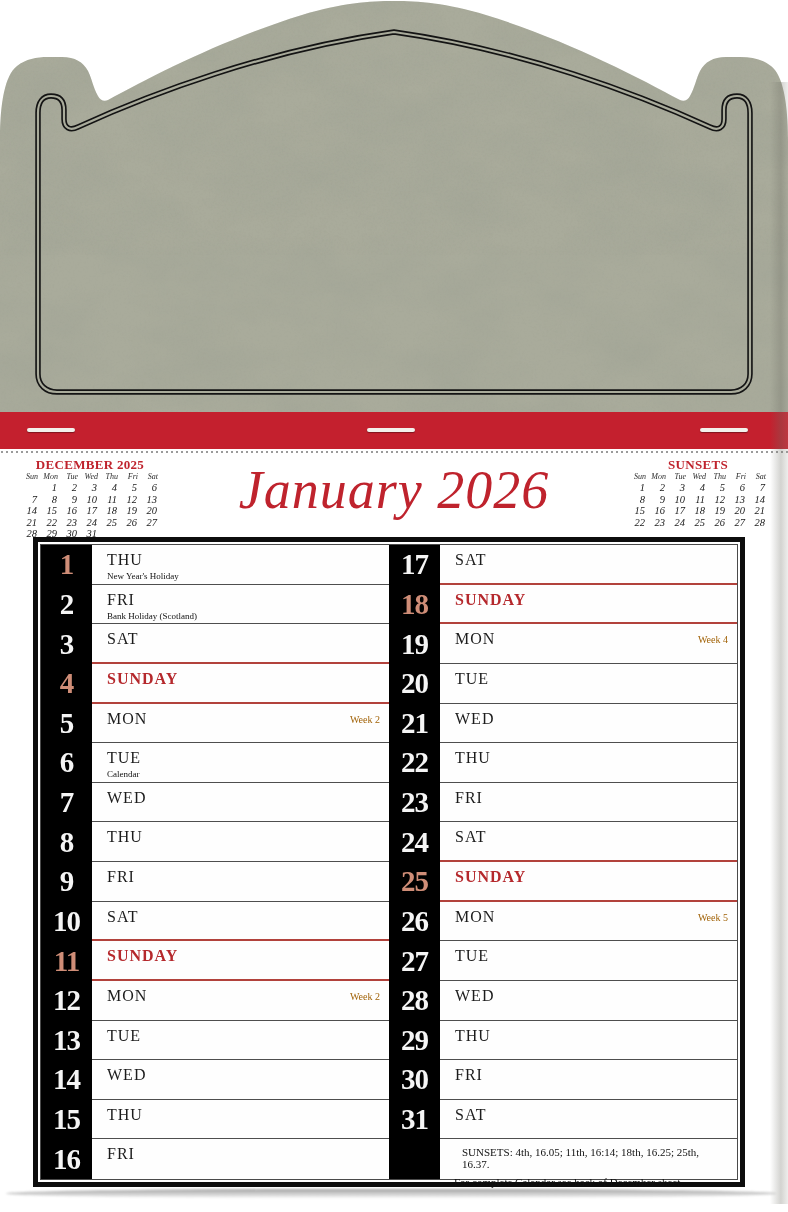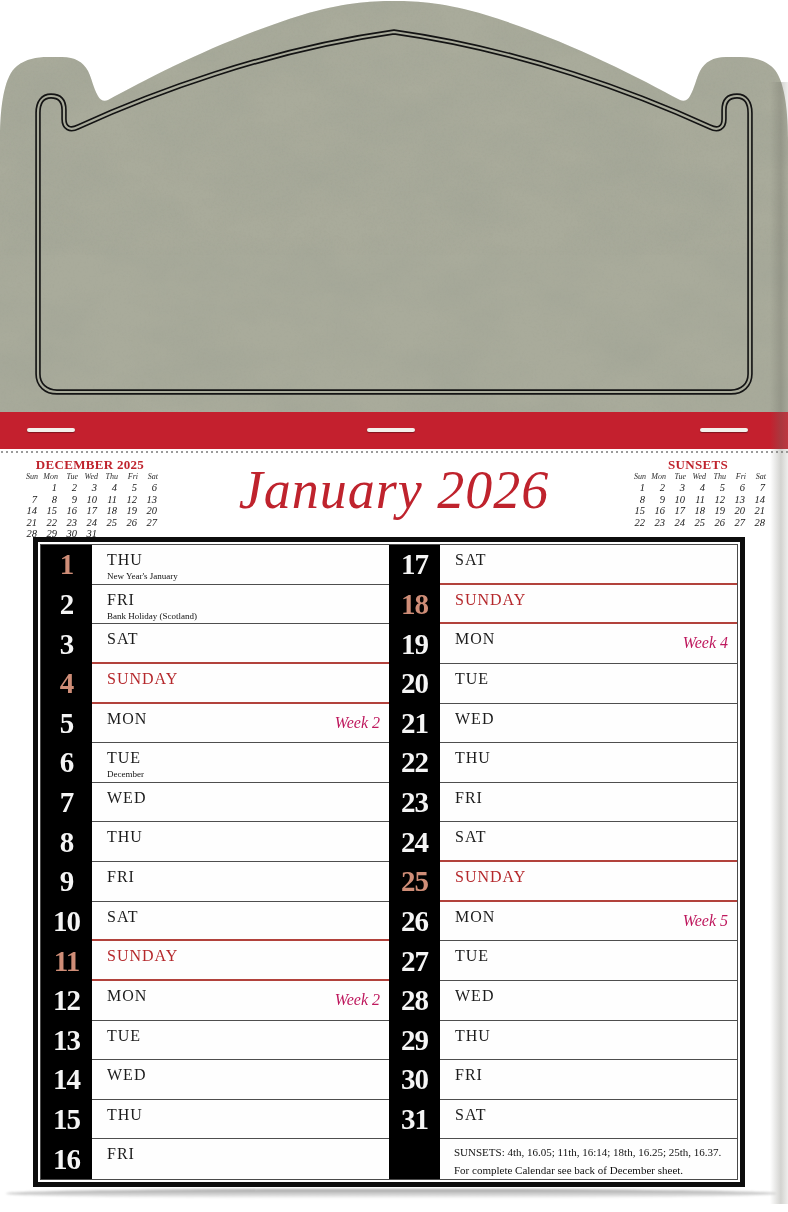--- a/index.html
+++ b/index.html
@@ -32,25 +32,25 @@
   .grid-inner{position:absolute;inset:2px;border:1px solid #4a4a4a;display:flex;background:#fefefe;}
   .col{flex:1;display:flex;flex-direction:column;}
   .row{flex:1;display:flex;position:relative;min-height:0;}
   .num{width:51px;background:#000;color:#f5f5f5;font-weight:bold;font-size:29px;
     display:flex;align-items:center;justify-content:center;letter-spacing:-1px;}
   .num.accent{color:var(--salmon);}
   .cell{flex:1;position:relative;border-bottom:1px solid var(--separator);background:#fefefe;}
   .cell.sunday,.cell.before-sunday{border-bottom:2px solid var(--red-separator);}
   .col .row:last-child .cell{border-bottom:none;}
   .lbl{position:absolute;left:15px;top:6px;font-size:16px;letter-spacing:1px;color:#1c1c1c;}
-  .cell.sunday .lbl{color:var(--sunday-red);}
+  .cell.sunday .lbl{color:var(--sunday-red);font-weight:bold;}
   .sub{position:absolute;left:15px;top:26px;font-size:9px;color:#111;}
-  .week{position:absolute;right:9px;top:10px;font-size:16px;color:#be185d;font-style:italic;}
+  .week{position:absolute;right:9px;top:10px;font-size:10px;color:#a16207;}
   .foot-cell{flex:1;position:relative;background:#fefefe;padding:5px 10px 0 14px;box-sizing:border-box;}
-  .foot-cell .f1{font-size:11px;color:#111;margin:2px 0 6px 0;}
+  .foot-cell .f1{font-size:11px;color:#111;margin:2px 0 6px 8px;}
   .foot-cell .f2{font-size:11px;color:#111;}
   
   .edge-right{position:absolute;right:0;top:82px;width:18px;height:1122px;
     background:linear-gradient(to right,rgba(110,110,100,0) 0%,rgba(110,110,100,.30) 60%,rgba(160,160,150,.18) 100%);}
   .shadow-bottom{position:absolute;left:6px;right:12px;top:1189px;height:9px;
     background:linear-gradient(to bottom,rgba(70,70,70,.5),rgba(70,70,70,.05));
     filter:blur(1.2px);border-radius:50%/60%;}
 </style>
 </head>
 <body>
@@ -195,21 +195,21 @@
       </div>
     </div>
 
   <div class="grid-frame">
     <div class="grid-inner">
       <div class="col" id="col-left">
           <div class="row">
             <div class="num accent">1</div>
             <div class="cell">
               <div class="lbl">THU</div>
-              <div class="sub">New Year's January</div>
+              <div class="sub">New Year's Holiday</div>
             </div>
           </div>
           <div class="row">
             <div class="num">2</div>
             <div class="cell">
               <div class="lbl">FRI</div>
               <div class="sub">Bank Holiday (Scotland)</div>
             </div>
           </div>
           <div class="row">
@@ -228,21 +228,21 @@
             <div class="num">5</div>
             <div class="cell">
               <div class="lbl">MON</div>
               <div class="week">Week 2</div>
             </div>
           </div>
           <div class="row">
             <div class="num">6</div>
             <div class="cell">
               <div class="lbl">TUE</div>
-              <div class="sub">December</div>
+              <div class="sub">Calendar</div>
             </div>
           </div>
           <div class="row">
             <div class="num">7</div>
             <div class="cell">
               <div class="lbl">WED</div>
             </div>
           </div>
           <div class="row">
             <div class="num">8</div>

